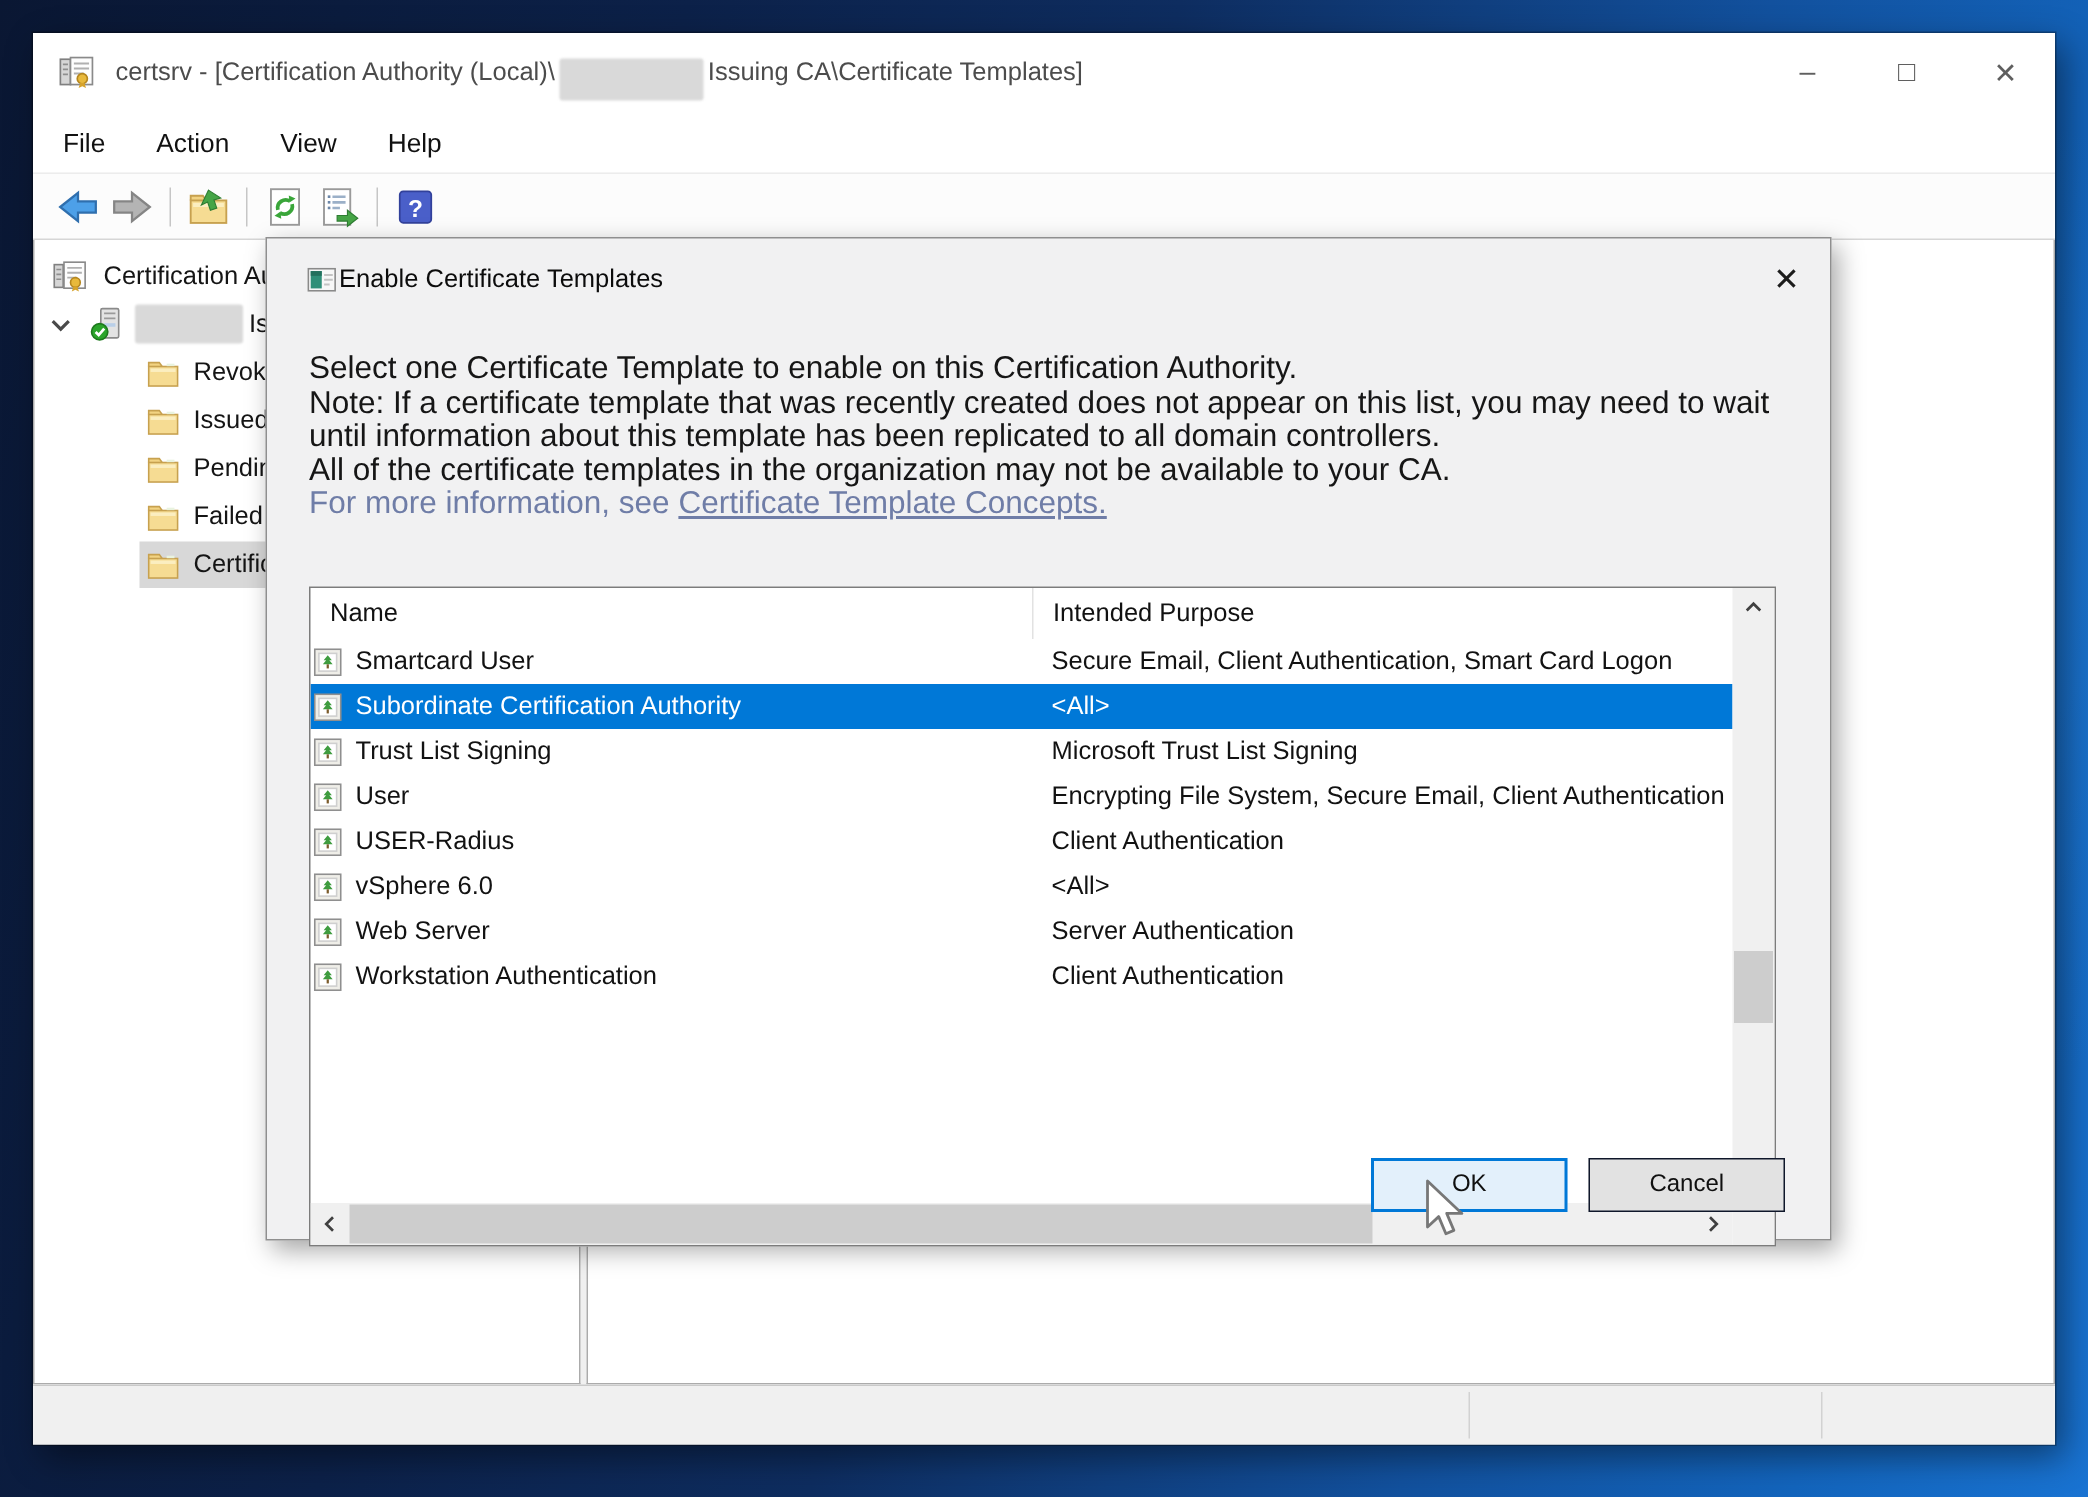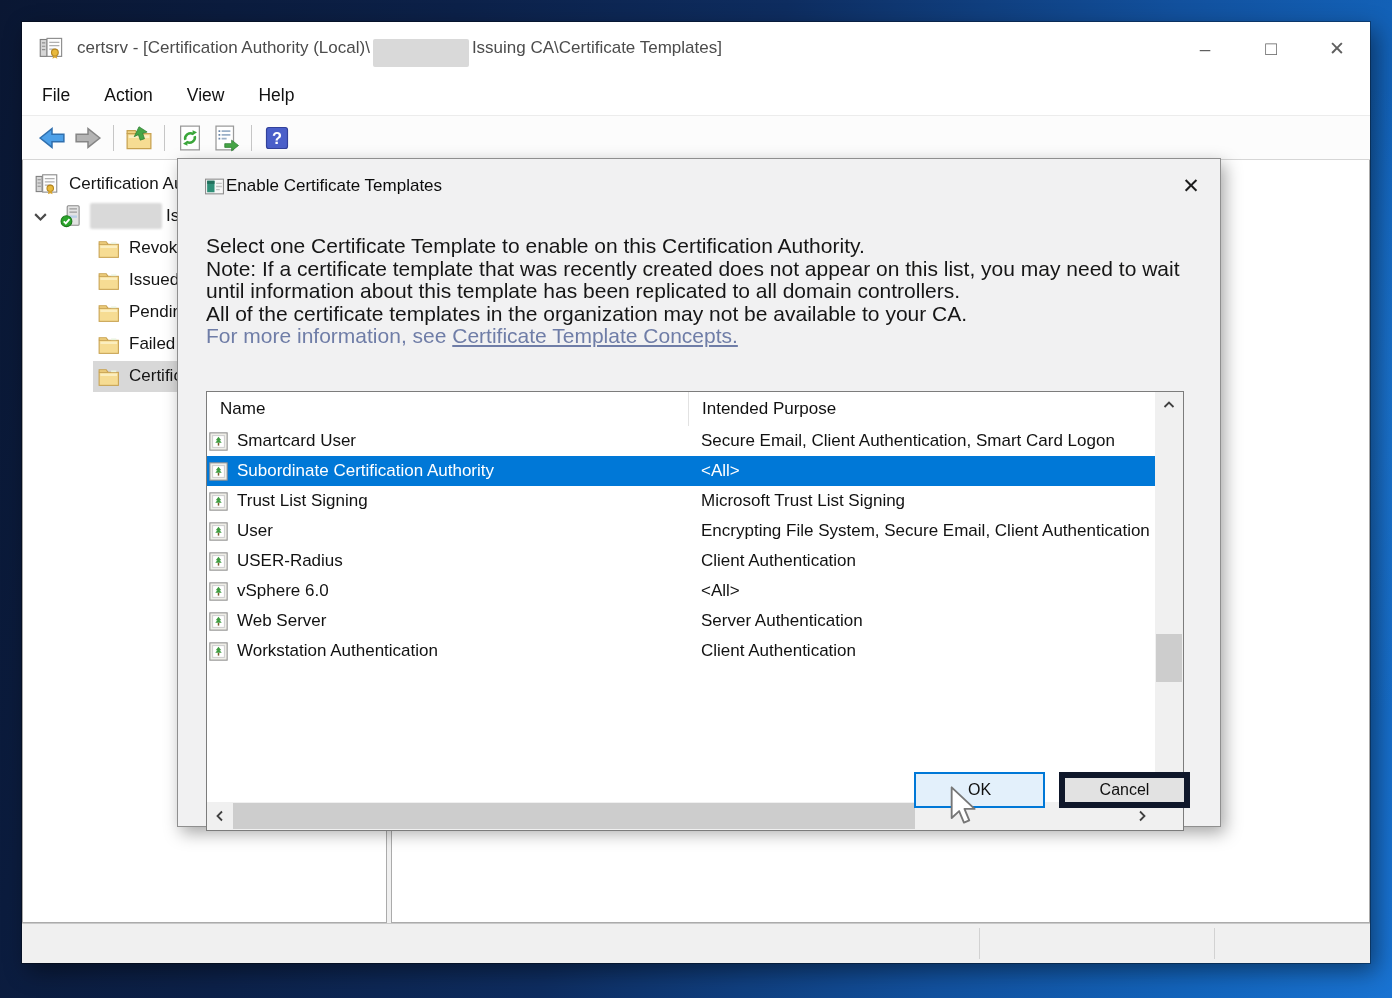--- a/index.html
+++ b/index.html
@@ -71,21 +71,21 @@
   .vs-btn.down { bottom:0; }
   .vs-thumb { position:absolute; left:1px; right:1px; top:242px; height:48px; background:#cdcdcd; }
   .h-scroll { position:absolute; left:0; right:28px; bottom:0; height:28px; background:#f0f0f0; }
   .hs-btn { position:absolute; top:0; bottom:0; width:26px; display:flex; align-items:center; justify-content:center; }
   .hs-btn.right { right:0; }
   .hs-thumb { position:absolute; top:1px; bottom:1px; left:26px; width:682px; background:#cdcdcd; }
   .scroll-corner { position:absolute; right:0; bottom:0; width:28px; height:28px; background:#f0f0f0; }
   .btn { position:absolute; width:131px; height:36px; display:flex; align-items:center; justify-content:center;
          font-size:16px; color:#101010; }
   .btn-ok { left:736px; top:613px; background:#e3f0fb; border:2px solid #0078d7; }
-  .btn-cancel { left:881px; top:613px; background:#e2e2e2; border:6px solid #0f172a; }
+  .btn-cancel { left:881px; top:613px; background:#e2e2e2; border:1px solid #0f172a; }
   .cursor { position:absolute; left:949px; top:786px; z-index:100; pointer-events:none; }
 </style>
 </head>
 <body>
 
 <div class="desktop">
 
   <div class="window">
 
     <div class="titlebar">

